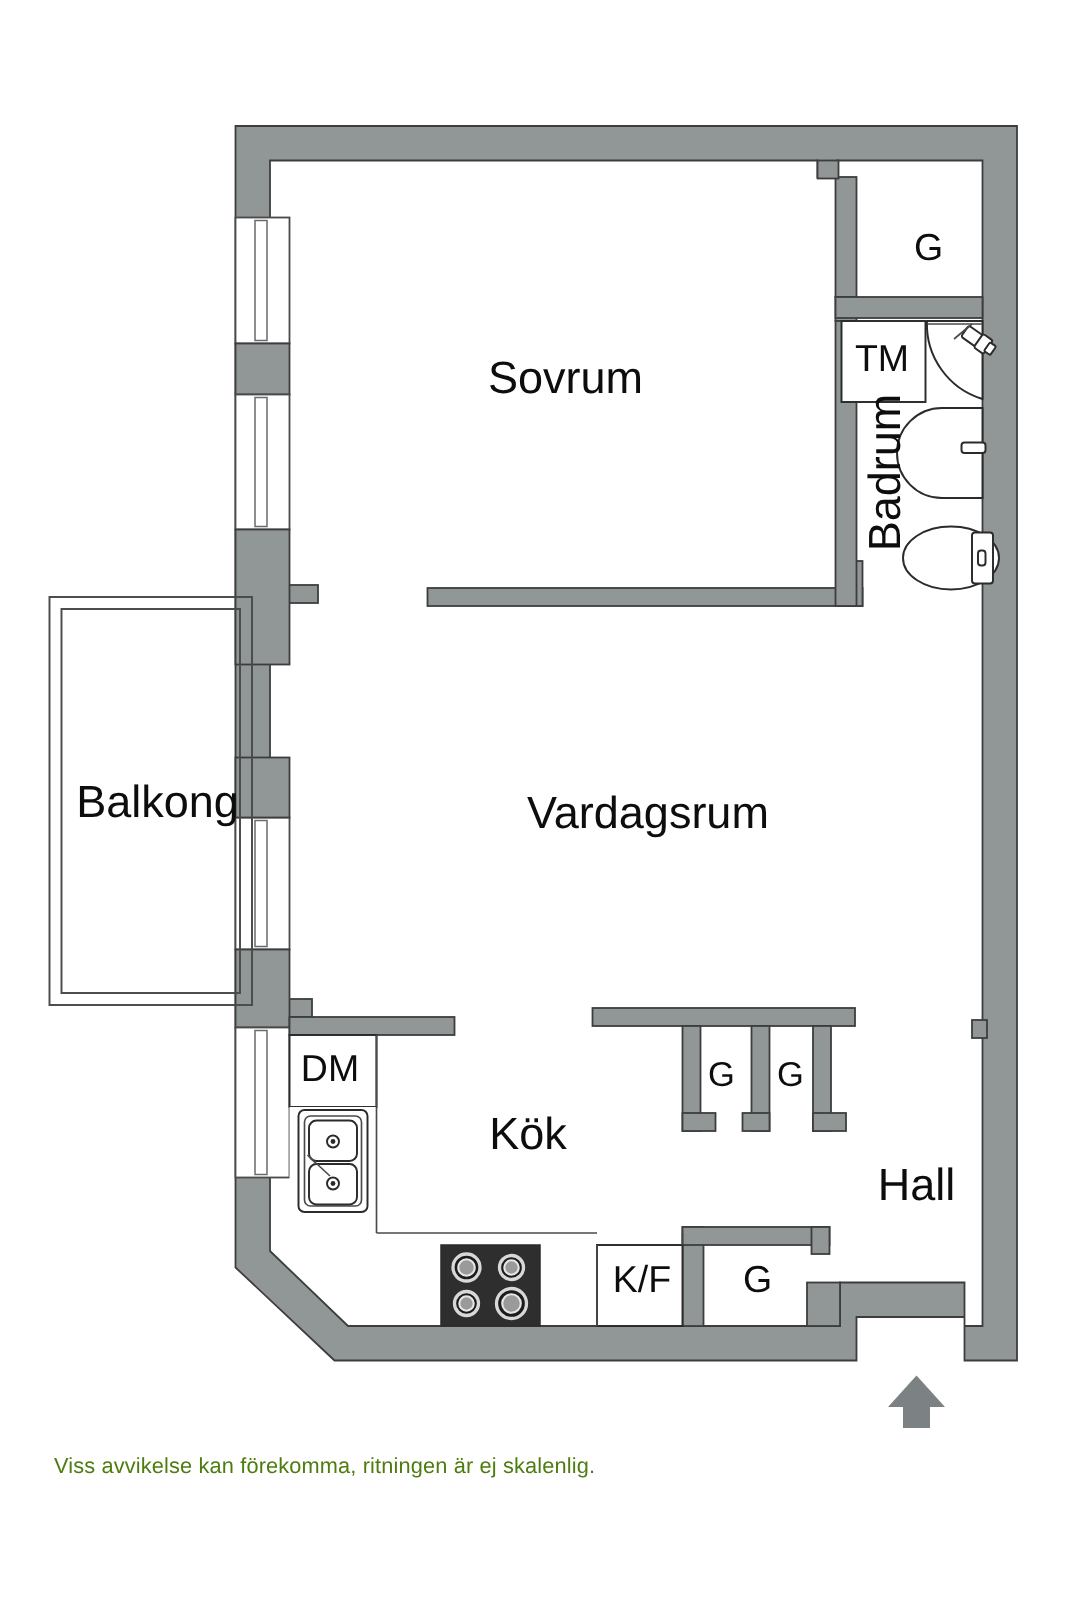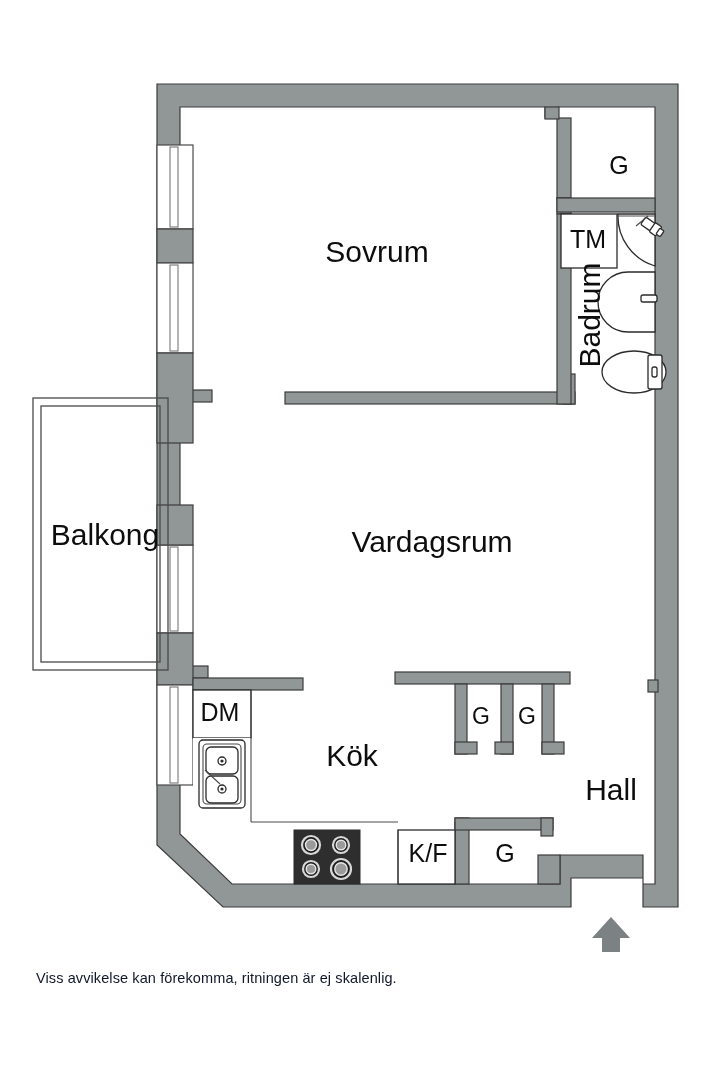--- a/index.html
+++ b/index.html
@@ -108,21 +108,21 @@
     font-size: 23px;
     text-anchor: middle;
     dominant-baseline: middle;
   }
   .caption {
     position: absolute;
     left: 36px;
     top: 970px;
     font-family: "Liberation Sans", sans-serif;
     font-size: 14.5px;
-    color: #0f172a;
+    color: #4d7c0f;
     letter-spacing: 0.1px;
     white-space: nowrap;
   }
 </style>
 </head>
 <body>
 
 <div id="plan-root">
 
   <svg id="floorplan" viewBox="0 0 720 1080" xmlns="http://www.w3.org/2000/svg">

